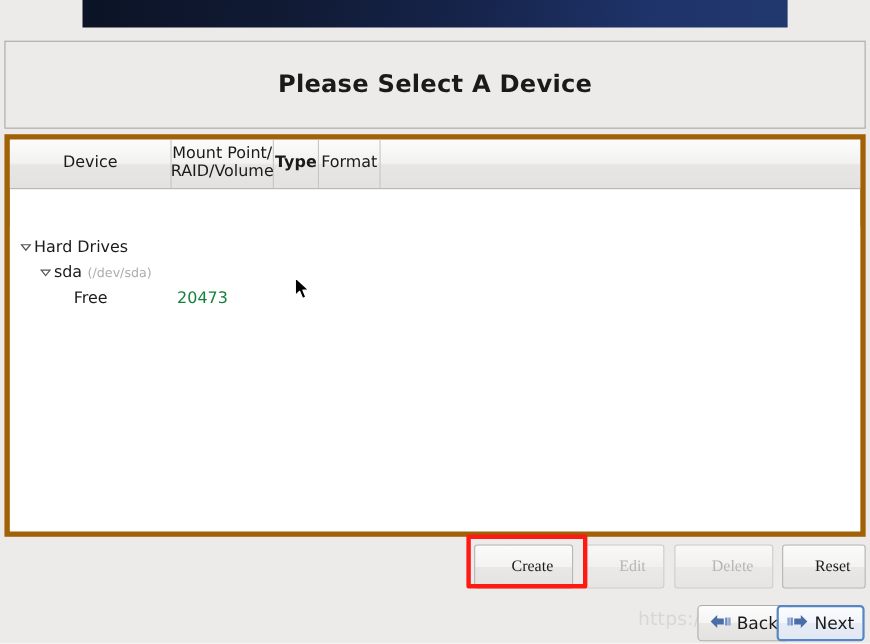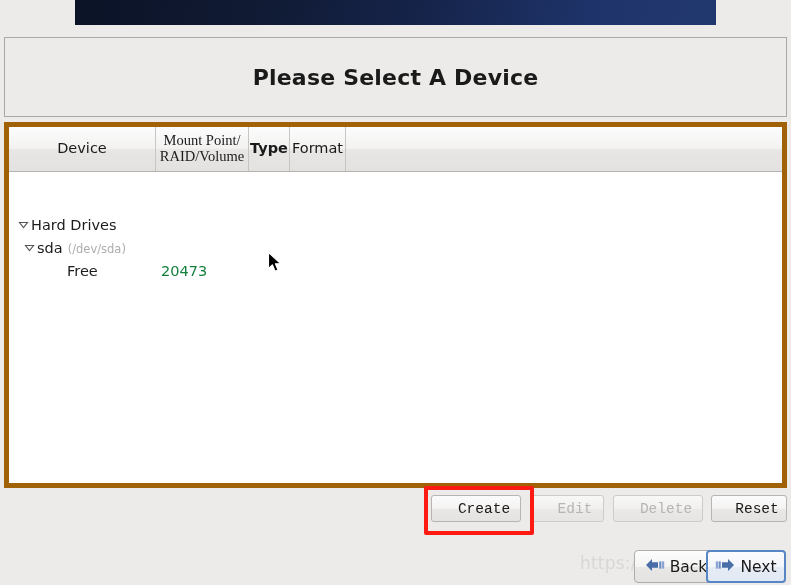--- a/index.html
+++ b/index.html
@@ -77,21 +77,21 @@
     font-size: 14.5px;
     color: #1a1a1a;
     line-height: 1.08;
     border-right: 1px solid #c7c6c3;
     padding: 0 4px;
     user-select: none;
   }
   .th.last { border-right: none; }
   .th-device  { width: 147px; }
   .th-size    { width: 46px; }
-  .th-mount   { width: 93px; font-family: Liberation Serif, serif; }
+  .th-mount   { width: 93px; }
   .th-type    { width: 41px; font-weight: bold; }
   .th-format  { width: 56px; }
   .th-pad     { flex: 1 1 auto; }
 
   
   #tree-area {
     flex: 1 1 auto;
     background: #ffffff;
     position: relative;
     padding-top: 7px;
@@ -125,39 +125,39 @@
   }
   .size-cell {
     position: absolute;
     left: 152px;
     width: 46px;
     text-align: left;
     font-size: 14.5px;
     color: #15803d;
   }
   .indent-0 { padding-left: 6px; }
-  .indent-1 { padding-left: 12px; }
+  .indent-1 { padding-left: 24px; }
   .indent-2 { padding-left: 58px; }
 
   
   #action-bar {
     position: absolute;
     left: 4px;
     top: 489px;
     width: 783px;
     height: 40px;
   }
   .btn {
     position: absolute;
     box-sizing: border-box;
-    height: 27px;
+    height: 40px;
     border: 1px solid #b6b5b2;
     border-radius: 3px;
     background: linear-gradient(to bottom, #fbfbfb 0%, #f4f3f2 50%, #e9e8e6 51%, #e4e3e1 100%);
-    font-family: Liberation Mono, monospace;
+    font-family: Liberation Serif, serif;
     font-size: 14.5px;
     color: #1a1a1a;
     display: flex;
     align-items: center;
     justify-content: center;
     cursor: default;
     padding-left: 16px;
   }
   .btn.disabled {
     color: #b6b5b3;

